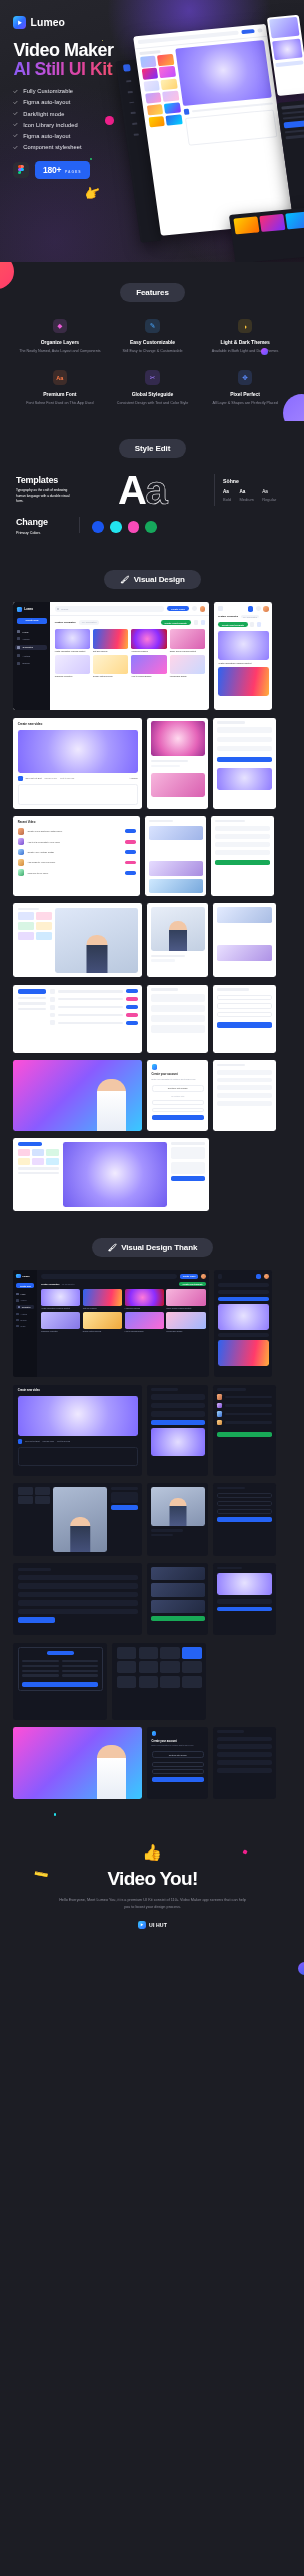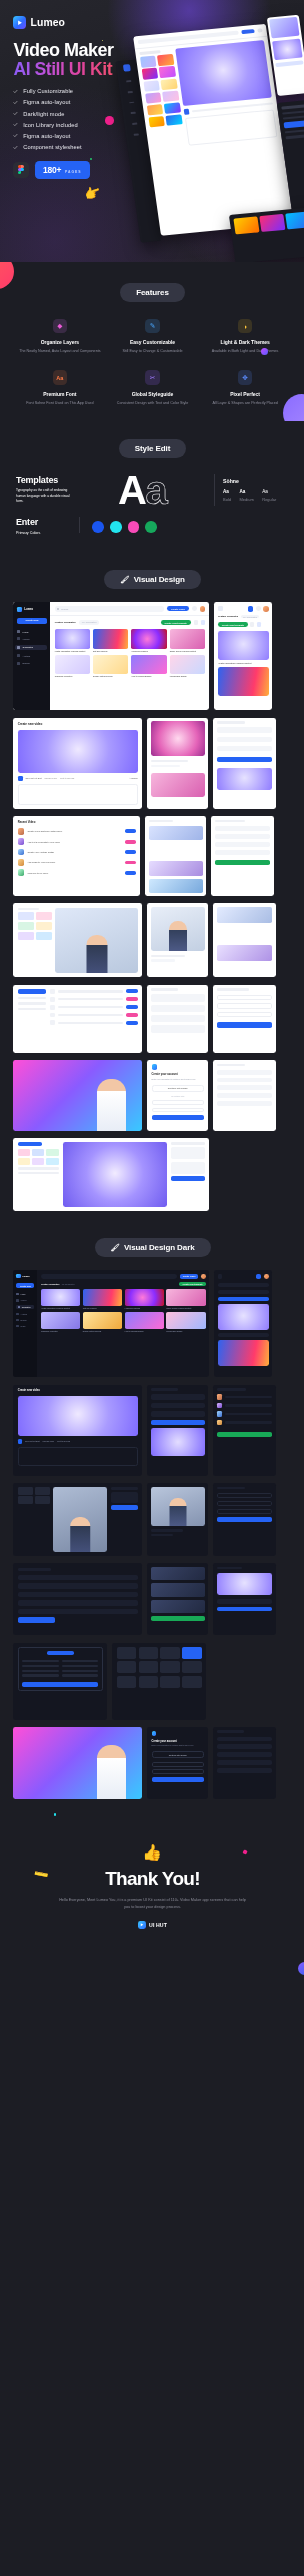--- a/index.html
+++ b/index.html
@@ -356,21 +356,21 @@
           <div>
             <div class="w-aa" style="font-weight:400;">Aa</div>
             <div class="w-lb">Regular</div>
           </div>
         </div>
       </div>
     </div>
 
     <div class="colors-row">
       <div class="sg-label">
-        <div class="sg-h">Enter</div>
+        <div class="sg-h">Change</div>
         <div class="sg-p" style="font-size:3.7px;">Primary Colors</div>
       </div>
       <div class="sg-div" style="height:16px;"></div>
       <div class="swatches">
         <span class="sw" style="background:#1a56f0;"></span>
         <span class="sw" style="background:#22e4ee;"></span>
         <span class="sw" style="background:#f74bb8;"></span>
         <span class="sw" style="background:#16a85c;"></span>
       </div>
     </div>
@@ -719,21 +719,21 @@
         </div>
       </div>
 
     </div>
   </section>
 
   <section class="gallery" style="padding-top:16px;">
     <div class="pill-wrap">
       <span class="pill">
         <span class="pill-ico">🖌</span>
-        <span>Visual Design Dark</span>
+        <span>Visual Design Thank</span>
       </span>
     </div>
 
     <div class="g-pad" style="margin-top:13.4px;">
 
       <div class="g-row">
         <div class="screen s-dark" style="width:196px;height:107px;display:flex;">
           <div style="width:24px;background:#0e1018;padding:3.7px 3px;">
             <div style="display:flex;align-items:center;gap:1.8px;margin-bottom:4.9px;">
               <span style="width:4.3px;height:4.3px;border-radius:1.2px;background:linear-gradient(135deg,#37c6ff,#2f6bff);"></span>
@@ -1008,21 +1008,21 @@
     </div>
   </section>
 
   <footer class="footer">
     <span class="dot" style="left:54px;top:3.7px;width:2.4px;height:2.4px;background:#22e4ee;"></span>
     <span class="dot" style="right:58px;top:40px;width:4.3px;height:4.3px;border-radius:1.2px;background:#f0208c;transform:rotate(25deg);"></span>
     <span style="position:absolute;left:35px;top:58px;font-size:10.4px;transform:rotate(-35deg);">📏</span>
     <span class="dot" style="right:-6px;bottom:12px;width:13.4px;height:13.4px;background:linear-gradient(135deg,#8a5bff,#2f63f0);"></span>
 
     <span class="thumb">👍</span>
-    <h2 class="ty">Thank You!</h2>
+    <h2 class="ty">Video You!</h2>
     <p class="ty-p">Hello Everyone, Meet Lumeo You, it is a premium UI Kit consist of 110+ Video Maker app screens that can help you to boost your design process.</p>
     <span class="uihut">
       <span class="uihut-mark">
         <svg viewBox="0 0 10 10" width="3.7" height="3.7">
             <polygon points="2,1 9,5 2,9" fill="#fff"></polygon>
           </svg>
       </span>
       <span class="uihut-name">UI HUT</span>
     </span>
   </footer>

